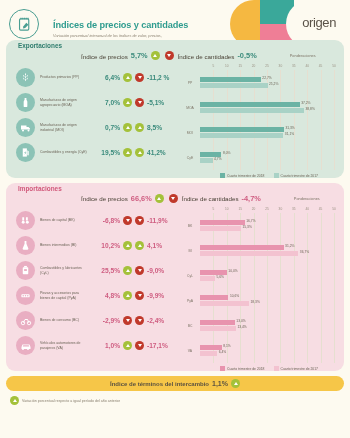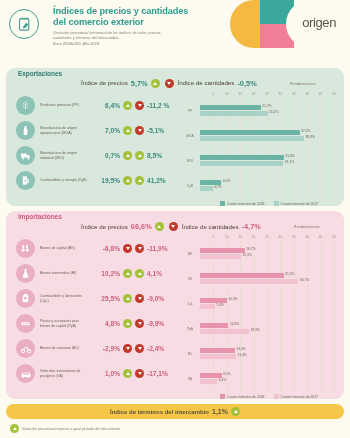--- a/index.html
+++ b/index.html
@@ -5,21 +5,21 @@
   * { box-sizing: border-box; margin: 0; padding: 0; }
   html, body {
     width: 350px; height: 438px;
     background: #fdfaf0;
     font-family: "Liberation Sans", sans-serif;
     overflow: hidden;
   }
   .page { position: relative; width: 350px; height: 438px; background: #fdfaf0; }
 
   
-  .header { position: relative; height: 68px; padding: 6px 8px 0 8px; }
+  .header { position: relative; height: 40px; padding: 20px 8px 0 8px; }
   .hdr-icon {
     position: absolute; left: 9px; top: 9px;
     width: 30px; height: 30px; border-radius: 50%;
     border: 1.4px solid #4a9e92; display: flex; align-items: center; justify-content: center;
   }
   .hdr-text { margin-left: 45px; }
   .hdr-title {
     color: #2f9c8f; font-size: 9.2px; font-weight: bold; line-height: 1.18;
     letter-spacing: -0.1px;
   }
@@ -127,42 +127,41 @@
     <div class="hdr-icon">
       <svg width="17" height="17" viewBox="0 0 24 24" fill="none" stroke="#4a9e92" stroke-width="1.6">
         <rect x="5" y="4" width="13" height="16" rx="1.5"></rect>
         <path d="M7 2.5v2M9.5 2.5v2M12 2.5v2M14.5 2.5v2M17 2.5v2"></path>
         <path d="M14.5 9.5l3 3-4.5 4.5-3.3.8.8-3.3z" fill="#4a9e92" stroke="none"></path>
       </svg>
     </div>
     <div class="hdr-text">
       <div class="hdr-title">
         <div>Índices de precios y cantidades</div>
-        <div>del comercio exterior</div>
       </div>
       <div class="hdr-sub">
         <div>Variación porcentual interanual de los índices de valor, precios,</div>
         <div>cantidades y términos del intercambio.</div>
         <div>Base 2004=100. Año 2018.</div>
       </div>
     </div>
     <div class="logo-wrap">
       <div class="logo-yellow"></div>
       <div class="logo-teal"></div>
       <div class="logo-pink"></div>
       <div class="logo-white"></div>
       <div class="logo-text">origen</div>
     </div>
   </div>
 
   <div class="panel exp">
     <div class="tab exp">Exportaciones</div>
 
     <div class="summary">
-      <div style="margin-left:75px;display:flex;align-items:flex-start;">
+      <div style="margin-left:75px;display:flex;align-items:flex-end;">
         <span class="sum-label">Índice de precios</span>
         <span class="sum-val">5,7%</span>
         <span class="arrow up">
             <i></i>
           </span>
         <span style="width:5px;"></span>
         <span class="arrow down">
             <i></i>
           </span>
         <span class="sum-label" style="margin-left:4px;">Índice de cantidades</span>

